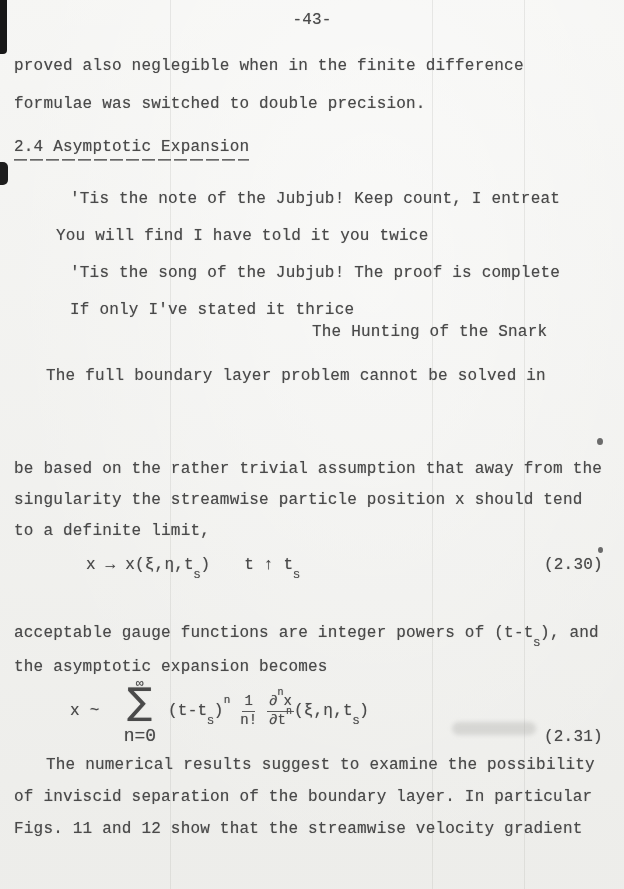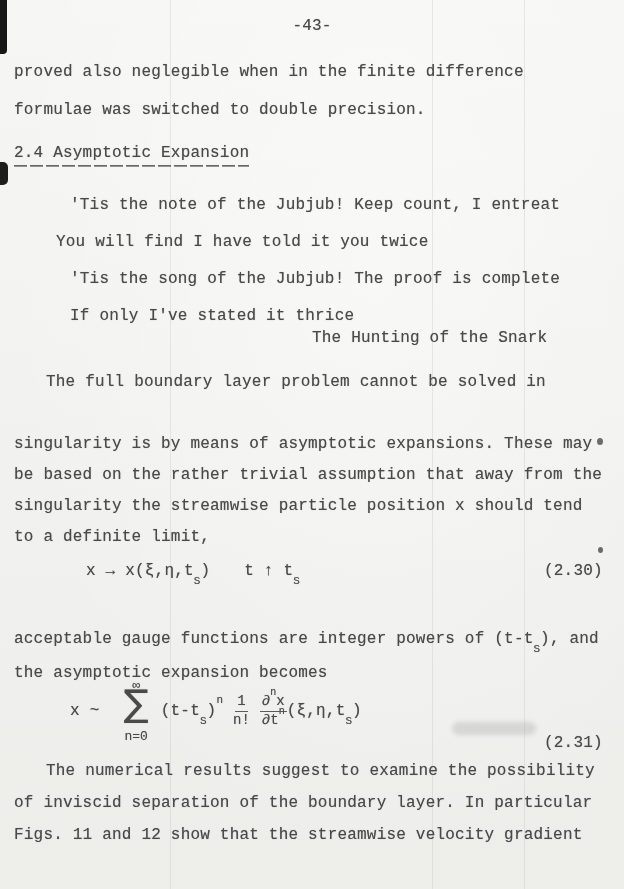--- a/index.html
+++ b/index.html
@@ -10,36 +10,35 @@
       linear-gradient(180deg, rgba(255,255,255,0.35), rgba(226,226,223,0.25) 96%),
       radial-gradient(ellipse at 60% 30%, rgba(255,255,255,0.5), rgba(255,255,255,0) 70%),
       #f1f1ee;
     font-family:"Liberation Mono","DejaVu Sans Mono",monospace;
     font-size:16px; color:#4a4a4a; letter-spacing:0.2px;
     overflow:hidden;
   }
   .line {
     position:absolute; white-space:pre; line-height:19px;
     text-shadow:0 0 0.8px rgba(72,72,72,0.55);
-    margin-top:6px;
   }
   .center { left:0; width:100%; text-align:center; }
   .heading {
     padding-bottom:4px;
     background-image:repeating-linear-gradient(90deg, rgba(78,78,78,0.85) 0 13px, rgba(78,78,78,0) 13px 16px);
     background-size:100% 1.7px; background-position:0 100%; background-repeat:no-repeat;text-align:center;
   }
   sub.tw, sup.tw { font-size:11px; letter-spacing:0; line-height:0; position:relative; }
   sub.tw { top:5px; }
   sup.tw { top:-6px; }
   .eqrow { position:absolute; display:flex; align-items:center; text-shadow:0 0 0.8px rgba(72,72,72,0.55); }
   .sum { display:flex; flex-direction:column; align-items:center; line-height:1; margin:0 12px 0 14px; }
   .sum .inf { font-size:13px; margin-bottom:-3px; }
   .sum .sigma { font-family:"DejaVu Sans",sans-serif; font-size:37px; line-height:0.82; }
-  .sum .lim { font-size:13px; margin-top:10px; letter-spacing:0; }
+  .sum .lim { font-size:18px; margin-top:10px; letter-spacing:0; }
   .frac { display:inline-flex; flex-direction:column; align-items:center; font-size:14px; line-height:1.12; letter-spacing:0; }
   .frac .num { border-bottom:1.4px solid rgba(74,74,74,0.9); padding:0 2px 1px; }
   .frac .den { padding-top:1px; }
   .frac sup.tw { font-size:10px; top:-4px; }
   .spacer34 { display:inline-block; width:34px; }
   .term { margin-right:10px; }
   .mr10 { margin-right:10px; }
   
   .artifact { position:absolute; }
   .scanline { position:absolute; top:0; bottom:0; width:1px; background:rgba(168,168,164,0.22); }
@@ -66,21 +65,20 @@
 
   <div class="line heading" style="left:14px;top:138px">2.4 Asymptotic Expansion</div>
 
   <div class="line" style="left:70px;top:190px">'Tis the note of the Jubjub! Keep count, I entreat</div>
   <div class="line" style="left:56px;top:227px">You will find I have told it you twice</div>
   <div class="line" style="left:70px;top:264px">'Tis the song of the Jubjub! The proof is complete</div>
   <div class="line" style="left:70px;top:301px">If only I've stated it thrice</div>
   <div class="line" style="left:312px;top:323px">The Hunting of the Snark</div>
 
   <div class="line" style="left:46px;top:367px">The full boundary layer problem cannot be solved in</div>
-  <div class="line" style="left:14px;top:429px">singularity is by means of asymptotic expansions. These may</div>
   <div class="line" style="left:14px;top:460px">be based on the rather trivial assumption that away from the</div>
   <div class="line" style="left:14px;top:491px">singularity the streamwise particle position x should tend</div>
   <div class="line" style="left:14px;top:522px">to a definite limit,</div>
 
   <div class="line" style="left:86px;top:556px"><span>x → x(ξ,η,t</span><sub class="tw">S</sub><span>)</span><span class="spacer34"></span><span>t </span><span>↑</span><span> t</span><sub class="tw">S</sub></div>
   <div class="line" style="left:544px;top:556px">(2.30)</div>
 
   <div class="line" style="left:14px;top:624px"><span>acceptable gauge functions are integer powers of (t-t</span><sub class="tw">S</sub><span>), and</span></div>
   <div class="line" style="left:14px;top:658px">the asymptotic expansion becomes</div>
 

